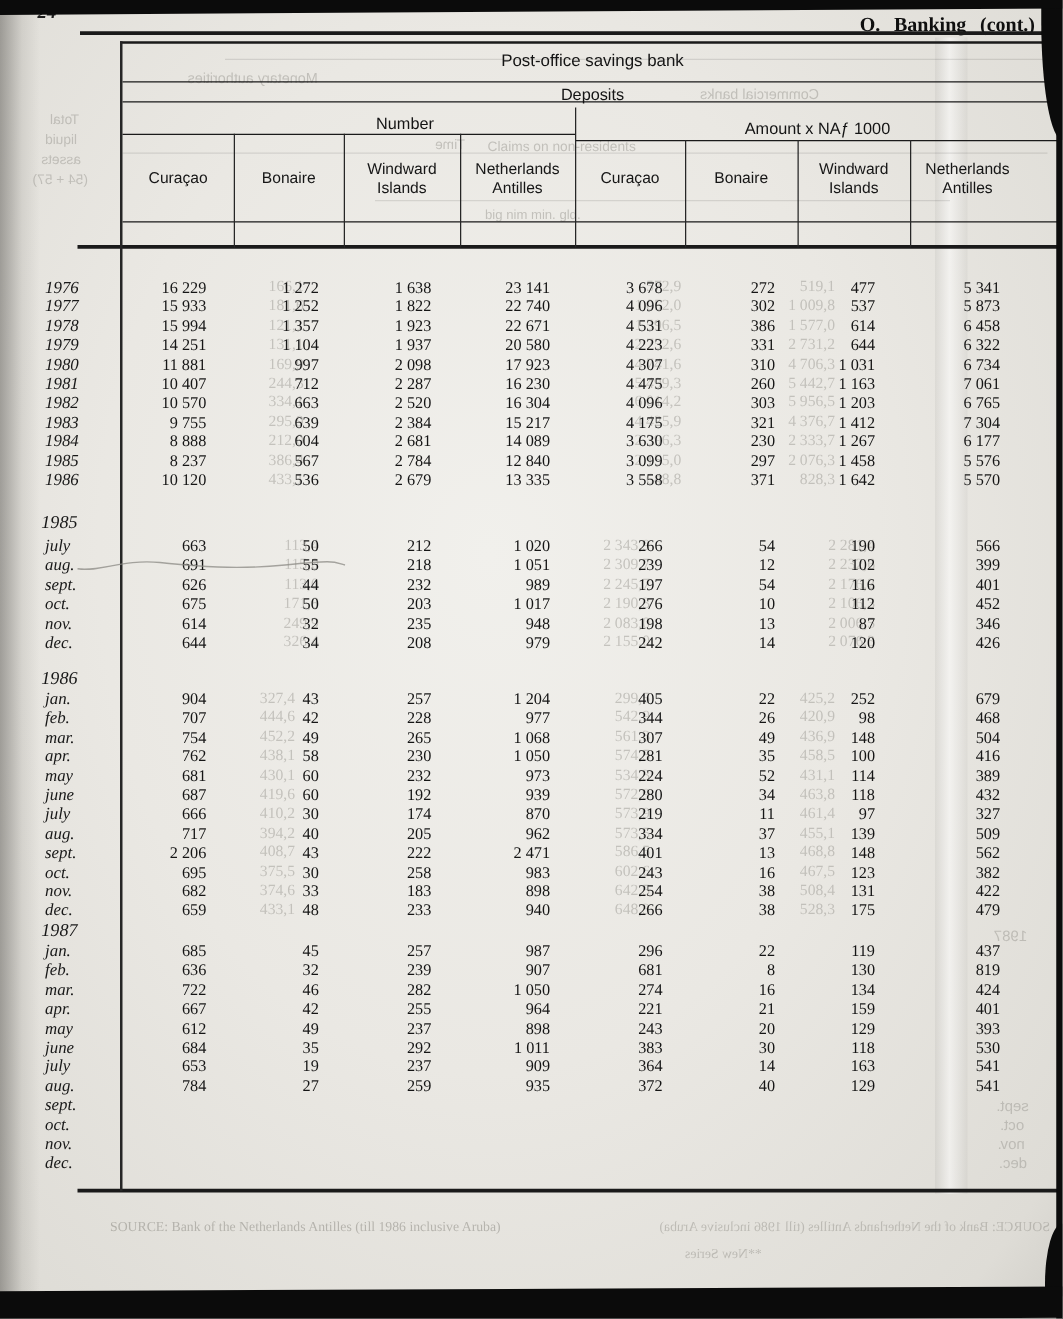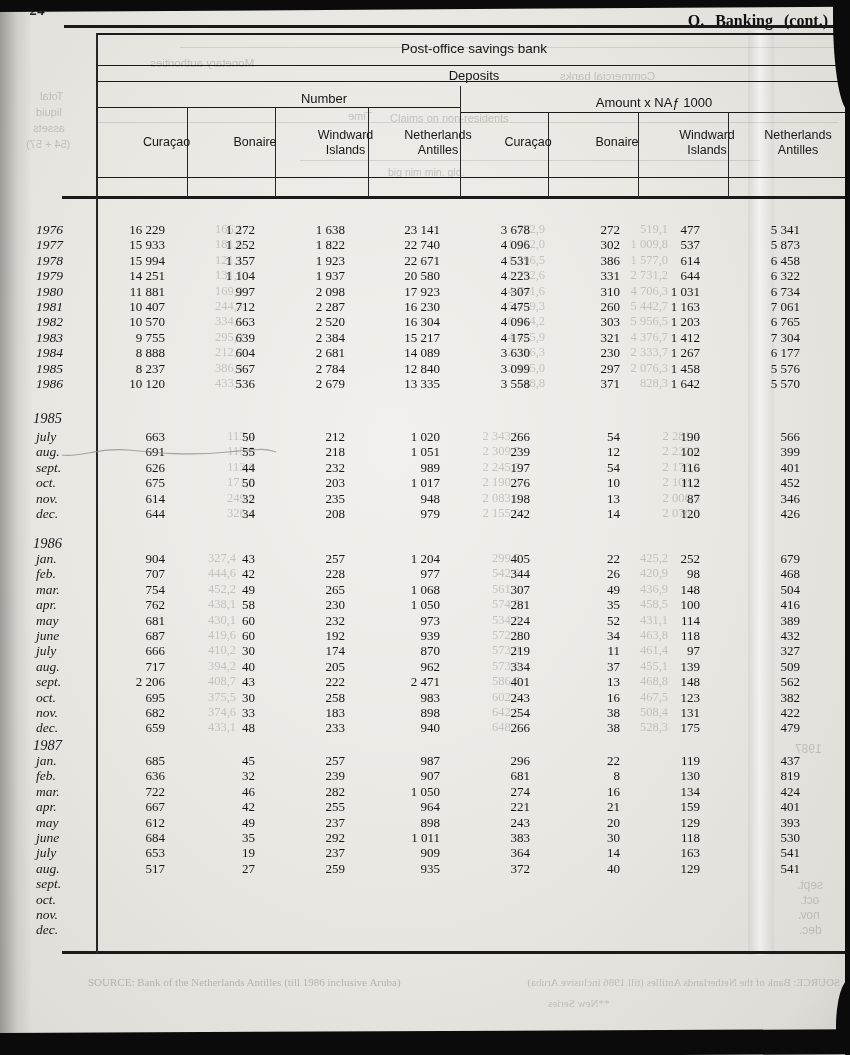--- a/index.html
+++ b/index.html
@@ -24,21 +24,21 @@
   .rule{position:absolute;background:#1a1a1a;z-index:2;}
   .vr{position:absolute;width:1.3px;background:#262626;z-index:2;}
   .brule{position:absolute;height:1px;background:#000;opacity:.10;z-index:1;}
   .ht{position:absolute;z-index:2;text-align:center;color:#141414;
     font-family:"Liberation Sans",sans-serif;}
   #t-title{left:98px;top:41px;width:752px;font-size:13.5px;}
   #t-deposits{left:98px;top:68px;width:752px;font-size:13px;}
   #t-number{left:98px;top:91px;width:362px;font-size:13px;margin-left:45px;}
   #t-amount{left:460px;top:95px;width:388px;font-size:13px;}
   #colnames,#colcodes{position:absolute;left:98px;width:722px;display:grid;z-index:2;
-    grid-template-columns:89px 88px 93px 92px 88px 90px 90px 92px;padding-left:24px;}
+    grid-template-columns:89px 88px 93px 92px 88px 90px 90px 92px;}
   #colnames{top:110px;height:66px;}
   #colnames .hcell{display:flex;align-items:center;justify-content:center;text-align:center;
     font:12.5px/15.5px "Liberation Sans",sans-serif;color:#161616;}
   #colcodes{top:179px;height:17px;}
   #colcodes .hcell{display:flex;align-items:center;justify-content:center;
     font:11.5px "Liberation Sans",sans-serif;color:#161616;}
   #tbody{position:absolute;left:0;top:0;width:850px;height:1055px;z-index:2;}
   .rows{position:absolute;left:0;width:850px;}
   .row{display:grid;grid-template-columns:96px 91px 88px 93px 92px 88px 90px 90px 122px;height:15.4px;}
   .rl{padding-left:36px;font:italic 13.5px/15.4px "Liberation Serif",serif;color:#181818;}
@@ -643,21 +643,21 @@
           <span class="n c2">19</span>
           <span class="n c3">237</span>
           <span class="n c4">909</span>
           <span class="n c5">364</span>
           <span class="n c6">14</span>
           <span class="n c7">163</span>
           <span class="n c8">541</span>
         </div>
         <div class="row">
           <span class="rl">aug.</span>
-          <span class="n c1">517</span>
+          <span class="n c1">784</span>
           <span class="n c2">27</span>
           <span class="n c3">259</span>
           <span class="n c4">935</span>
           <span class="n c5">372</span>
           <span class="n c6">40</span>
           <span class="n c7">129</span>
           <span class="n c8">541</span>
         </div>
         <div class="row">
           <span class="rl">sept.</span>

